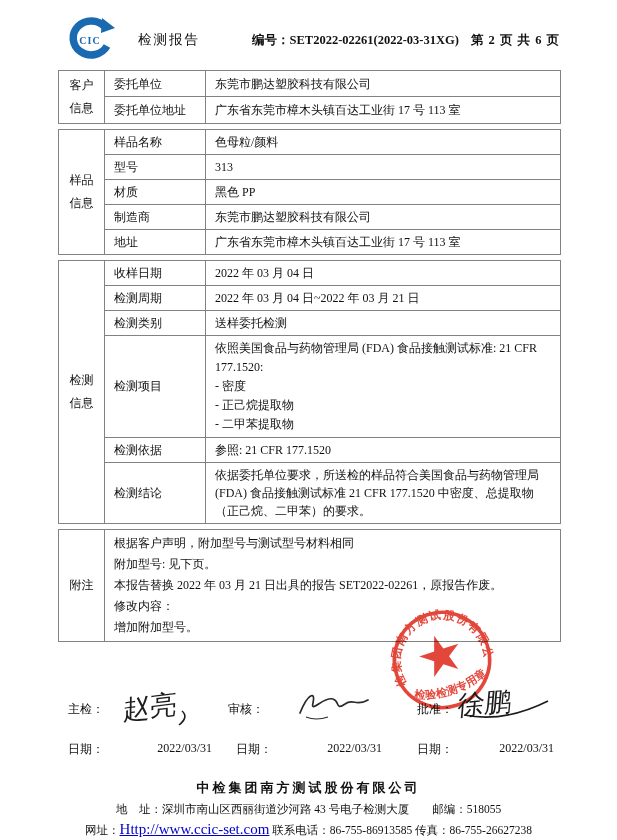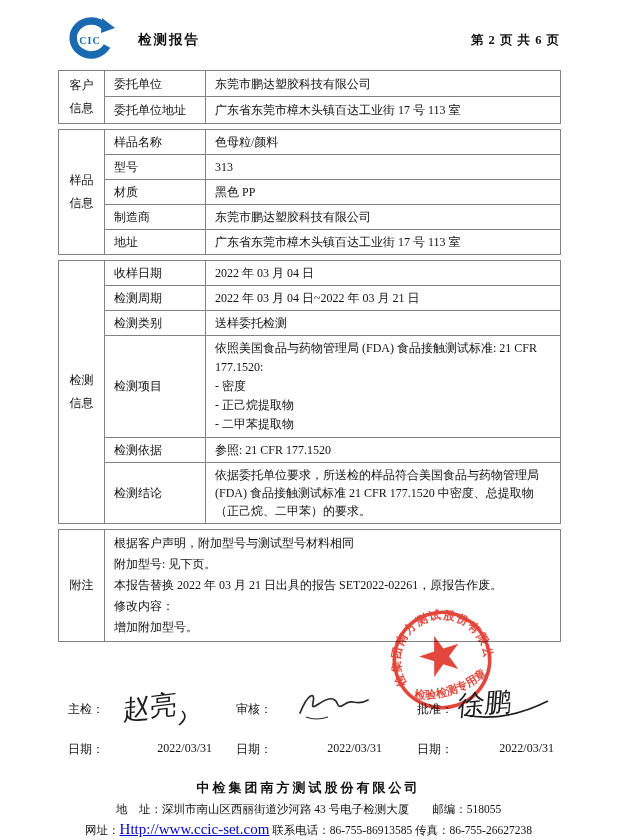--- a/index.html
+++ b/index.html
@@ -12,21 +12,21 @@
     overflow: hidden;
   }
   .page { position: relative; width: 617px; height: 840px; background: #fff; }
 
   
   .hdr {
     display: flex; align-items: center;
     padding: 18px 57px 8px 60px; height: 70px;
   }
   .hdr .logo { flex: 0 0 auto; margin-right: 18px; }
-  .hdr .title { font-weight: bold; font-size: 13.5px; letter-spacing: 2px; }
+  .hdr .title { font-weight: normal; font-size: 13.5px; letter-spacing: 2px; }
   .hdr .report-no { font-weight: bold; font-size: 12.5px; margin-left: 52px; white-space: nowrap; }
   .hdr .page-info { font-weight: bold; font-size: 12.5px; margin-left: auto; white-space: nowrap; letter-spacing: 1px; }
 
   
   .tbl-wrap { padding: 0 57px 16px 58px; }
   table.sec {
     border-collapse: collapse; width: 502px;
     table-layout: fixed; margin-bottom: 5px;
   }
   table.sec td {
@@ -73,20 +73,21 @@
 
 <div class="page">
 
   <div class="hdr">
     <svg class="logo" width="60" height="48" viewBox="0 0 60 48">
       <path d="M 45 11 A 18 17 0 1 0 47 30" fill="none" stroke="#1a6ab2" stroke-width="7.5"></path>
       <polygon points="42,2 55,12 41,17" fill="#1a6ab2"></polygon>
       <text x="30" y="28" text-anchor="middle" font-size="10" font-weight="bold" font-family="Liberation Serif, DejaVu Serif, serif" fill="#1a6ab2" letter-spacing="1">CIC</text>
     </svg>
     <div class="title">检测报告</div>
+    <div class="report-no"><span>编号：</span><span>SET2022-02261(2022-03-31XG)</span></div>
     <div class="page-info">第 2 页 共 6 页</div>
   </div>
 
   <div class="tbl-wrap">
 
     <table class="sec">
       <colgroup>
           <col style="width:46px">
           <col style="width:101px">
           <col style="width:355px">
@@ -205,21 +206,21 @@
       </table>
   </div>
 
   <div class="sig-area">
     <span class="lab" style="left:68px; top:18px;">主检：</span>
     <svg class="sig-svg" style="left:112px; top:0px;" width="95" height="46" viewBox="0 0 95 46">
       <text x="14" y="32" font-size="27" fill="#1c1c1c" transform="rotate(-7 47 23) skewX(-8)" font-family="Liberation Serif, DejaVu Serif, serif">赵亮</text>
       <path d="M70 28 q 7 6 -3 14" stroke="#1c1c1c" stroke-width="1.6" fill="none"></path>
     </svg>
 
-    <span class="lab" style="left:236px; top:18px;">审核：</span>
+    <span class="lab" style="left:228px; top:18px;">审核：</span>
     <svg class="sig-svg" style="left:286px; top:4px;" width="92" height="40" viewBox="0 0 92 40">
       <path d="M14 26 C 22 6, 30 4, 27 16 C 24 27, 38 9, 47 12 C 54 14, 49 24, 59 17 C 67 11, 70 20, 82 13" stroke="#2a2a2a" stroke-width="1.7" fill="none" stroke-linecap="round"></path>
       <path d="M20 30 q 10 4 22 0" stroke="#2a2a2a" stroke-width="1.2" fill="none"></path>
     </svg>
 
     <span class="lab" style="left:417px; top:18px;">批准：</span>
     <svg class="sig-svg" style="left:452px; top:-6px; z-index:6;" width="100" height="50" viewBox="0 0 100 50">
       <text x="10" y="34" font-size="27" fill="#1c1c1c" transform="rotate(-5 50 25) skewX(-10)" font-family="Liberation Serif, DejaVu Serif, serif">徐鹏</text>
       <path d="M12 38 q 40 8 84 -14" stroke="#1c1c1c" stroke-width="1.6" fill="none"></path>
     </svg>

